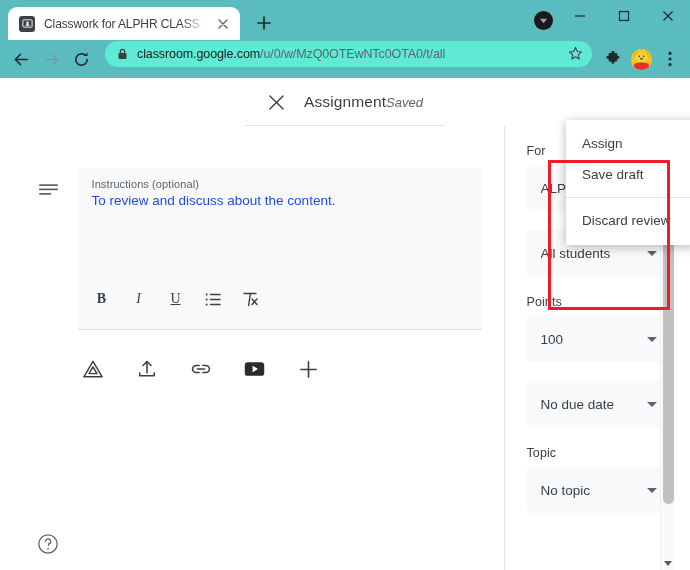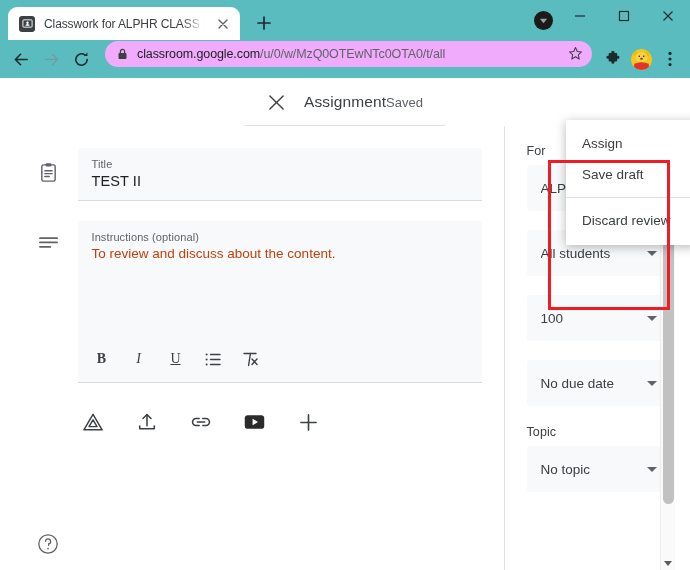--- a/index.html
+++ b/index.html
@@ -95,21 +95,21 @@
   .navbtn {
     width: 28px; height: 28px;
     display: flex; align-items: center; justify-content: center;
     color: #1c2b2d;
     flex: 0 0 auto;
   }
   .navbtn.disabled { color: #6f9ea1; }
   .omnibox {
     flex: 1 1 auto;
     height: 26px;
-    background: #f0abfc;
+    background: #5eead4;
     border-radius: 13px;
     display: flex; align-items: center;
     padding: 0 6px 0 12px;
     margin: 0 6px 11px 8px;
     gap: 9px;
   }
   .lock { flex: 0 0 auto; display: flex; color: #3c4043; }
   .url {
     flex: 1 1 auto;
     font-size: 12.5px; color: #202124;
@@ -156,20 +156,21 @@
     display: flex; align-items: center; justify-content: center;
     color: #3c4043; flex: 0 0 auto;
   }
   .hdr-title {
     font-size: 15.5px; color: #3c4043;
     margin-left: 11px; flex: 1 1 auto;
     letter-spacing: 0.1px;
   }
   .saved {
     font-size: 13px; color: #5f6368;
+    font-style: italic;
     margin-right: 8px;
   }
   .hdr-rule {
     position: absolute; left: 0; right: 0; bottom: 0;
     height: 1px; background: #e0e0e0;
   }
 
   
   .bodysplit {
     flex: 1 1 auto;
@@ -204,26 +205,26 @@
     font-size: 11px; color: #5f6368;
     margin-bottom: 3px;
     letter-spacing: 0.1px;
   }
   .field-value {
     font-size: 14.5px; color: #202124;
     letter-spacing: 0.1px;
   }
   .field-row.instructions { margin-top: 20px; }
   .field-box.tall {
-    padding: 10px 14px 4px 14px;
+    padding: 10px 14px 11px 14px;
     height: 162px;
     display: flex; flex-direction: column;
   }
   .instr-text {
-    font-size: 13.5px; color: #c2410c;
+    font-size: 13.5px; color: #1d4ed8;
     flex: 1 1 auto;
   }
   .fmt-bar {
     display: flex; align-items: center;
     gap: 17px; height: 38px;
     flex: 0 0 auto;
   }
   .fmt-btn {
     width: 20px; height: 20px;
     display: flex; align-items: center; justify-content: center;
@@ -476,33 +477,20 @@
       </div>
       <div class="hdr-title">Assignment</div>
       <div class="saved">Saved</div>
       <div class="hdr-rule"></div>
     </div>
 
     <div class="bodysplit">
 
       <div class="leftpane">
 
-        <div class="field-row">
-          <div class="field-icon">
-            <svg width="21" height="21" viewBox="0 0 22 22" fill="none" stroke="currentColor" stroke-width="1.5">
-              <rect x="4" y="3" width="14" height="17" rx="1.6"></rect>
-              <rect x="8" y="1.4" width="6" height="3.2" rx="1" fill="currentColor" stroke="none"></rect>
-              <path d="M7.2 9.2 H14.8 M7.2 12.2 H14.8 M7.2 15.2 H11.8" stroke-linecap="round"></path>
-            </svg>
-          </div>
-          <div class="field-box">
-            <div class="field-label">Title</div>
-            <div class="field-value">TEST II</div>
-          </div>
-        </div>
 
         <div class="field-row instructions">
           <div class="field-icon">
             <svg width="21" height="14" viewBox="0 0 22 14" stroke="currentColor" stroke-width="1.8" stroke-linecap="round">
               <path d="M2 3 H20 M2 7.5 H20 M2 12 H13"></path>
             </svg>
           </div>
           <div class="field-box tall">
             <div class="field-label">Instructions (optional)</div>
             <div class="instr-text">To review and discuss about the content.</div>
@@ -577,20 +565,21 @@
         <div class="side-label">For</div>
         <div class="side-select">
           <span class="sv">ALPHR</span>
           <span class="caret"></span>
         </div>
         <div class="side-select">
           <span class="sv">All students</span>
           <span class="caret"></span>
         </div>
 
+        <div class="side-label">Points</div>
         <div class="side-select">
           <span class="sv">100</span>
           <span class="caret"></span>
         </div>
 
         <div class="side-select">
           <span class="sv">No due date</span>
           <span class="caret"></span>
         </div>
 

